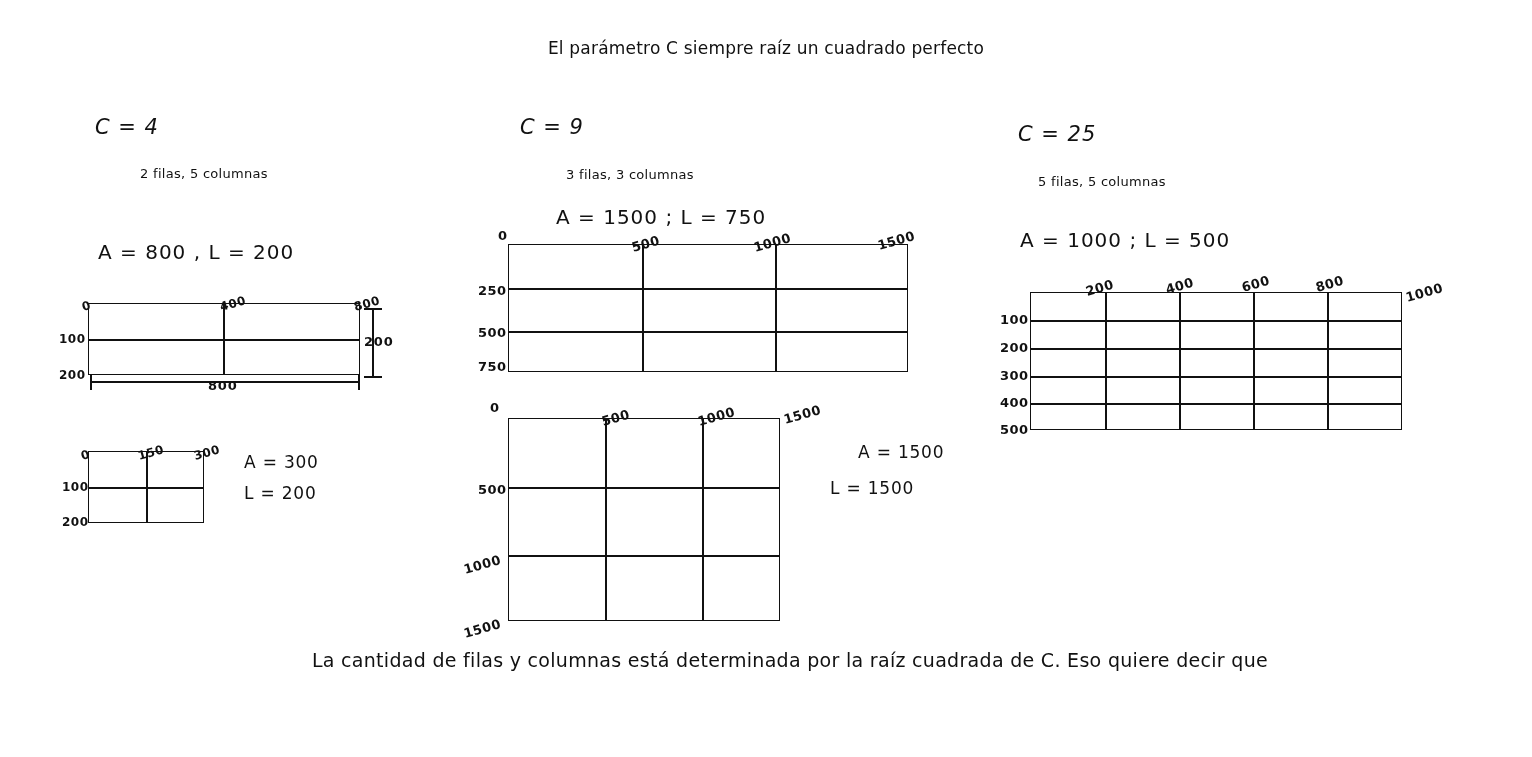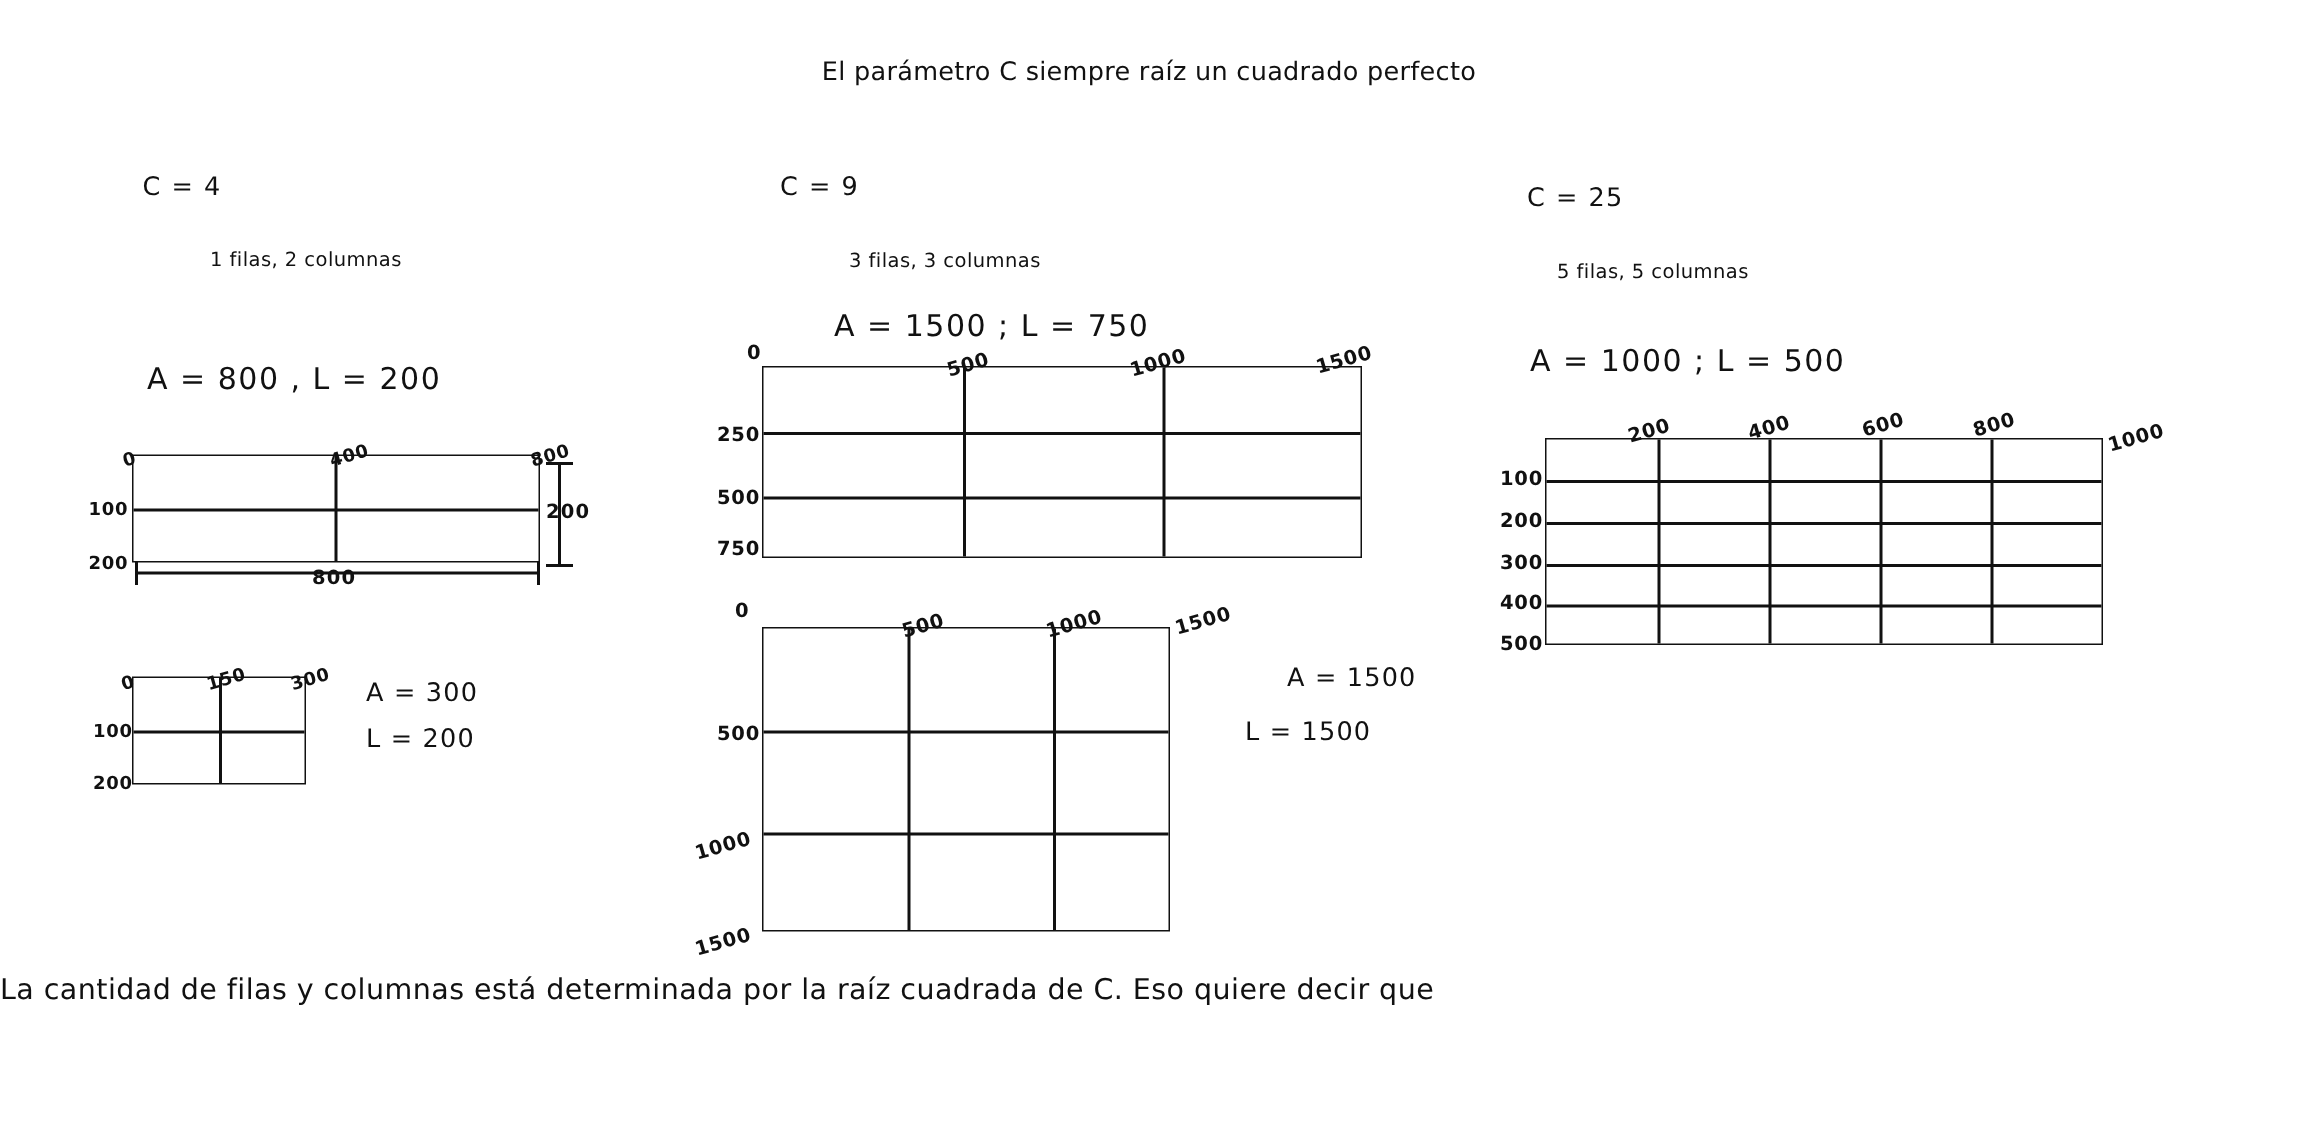--- a/index.html
+++ b/index.html
@@ -20,22 +20,23 @@
   .title {
     top: 38px;
     left: 0;
     width: 1532px;
     text-align: center;
     font-size: 17px;
     letter-spacing: 0.2px;
   }
 
   .case-label {
-    font-size: 17px;
+    font-size: 21px;
     letter-spacing: 1px;
+    font-style: italic;
   }
   .case-sub {
     font-size: 13px;
     letter-spacing: 0.3px;
   }
   .formula {
     font-size: 20px;
     letter-spacing: 1px;
   }
   .formula-small {
@@ -67,21 +68,21 @@
   .tick.rot {
     transform: rotate(-16deg);
     transform-origin: left bottom;
   }
   .tick.big { font-size: 13px; }
 
   .bottom-text {
     top: 645px;
     left: 0;
     width: 1268px;
-    text-align: left;
+    text-align: right;
     font-size: 19px;
     line-height: 30px;
     letter-spacing: 0.3px;
   }
 
   .dimline {
     position: absolute;
     background: #111;
   }
   .dim-label {
@@ -90,21 +91,21 @@
     font-weight: 700;
     letter-spacing: 0.8px;
   }
 </style>
 </head>
 <body>
 
 <div class="abs title">El parámetro C siempre raíz un cuadrado perfecto</div>
 
 <div class="abs case-label" style="left:95px; top:115px;">C = 4</div>
-<div class="abs case-sub" style="left:140px; top:166px;">1 filas, 2 columnas</div>
+<div class="abs case-sub" style="left:140px; top:166px;">2 filas, 5 columnas</div>
 <div class="abs formula" style="left:98px; top:240px;">A = 800 ,  L = 200</div>
 
 <div class="grid" style="left:88px; top:303px; width:272px; height:72px;">
   <div class="vline" style="left:134px;"></div>
   <div class="hline" style="top:35px;"></div>
 </div>
 <div class="tick rot" style="left:84px; top:300px;">0</div>
 <div class="tick rot" style="left:222px; top:300px;">400</div>
 <div class="tick rot" style="left:356px; top:300px;">800</div>
 

